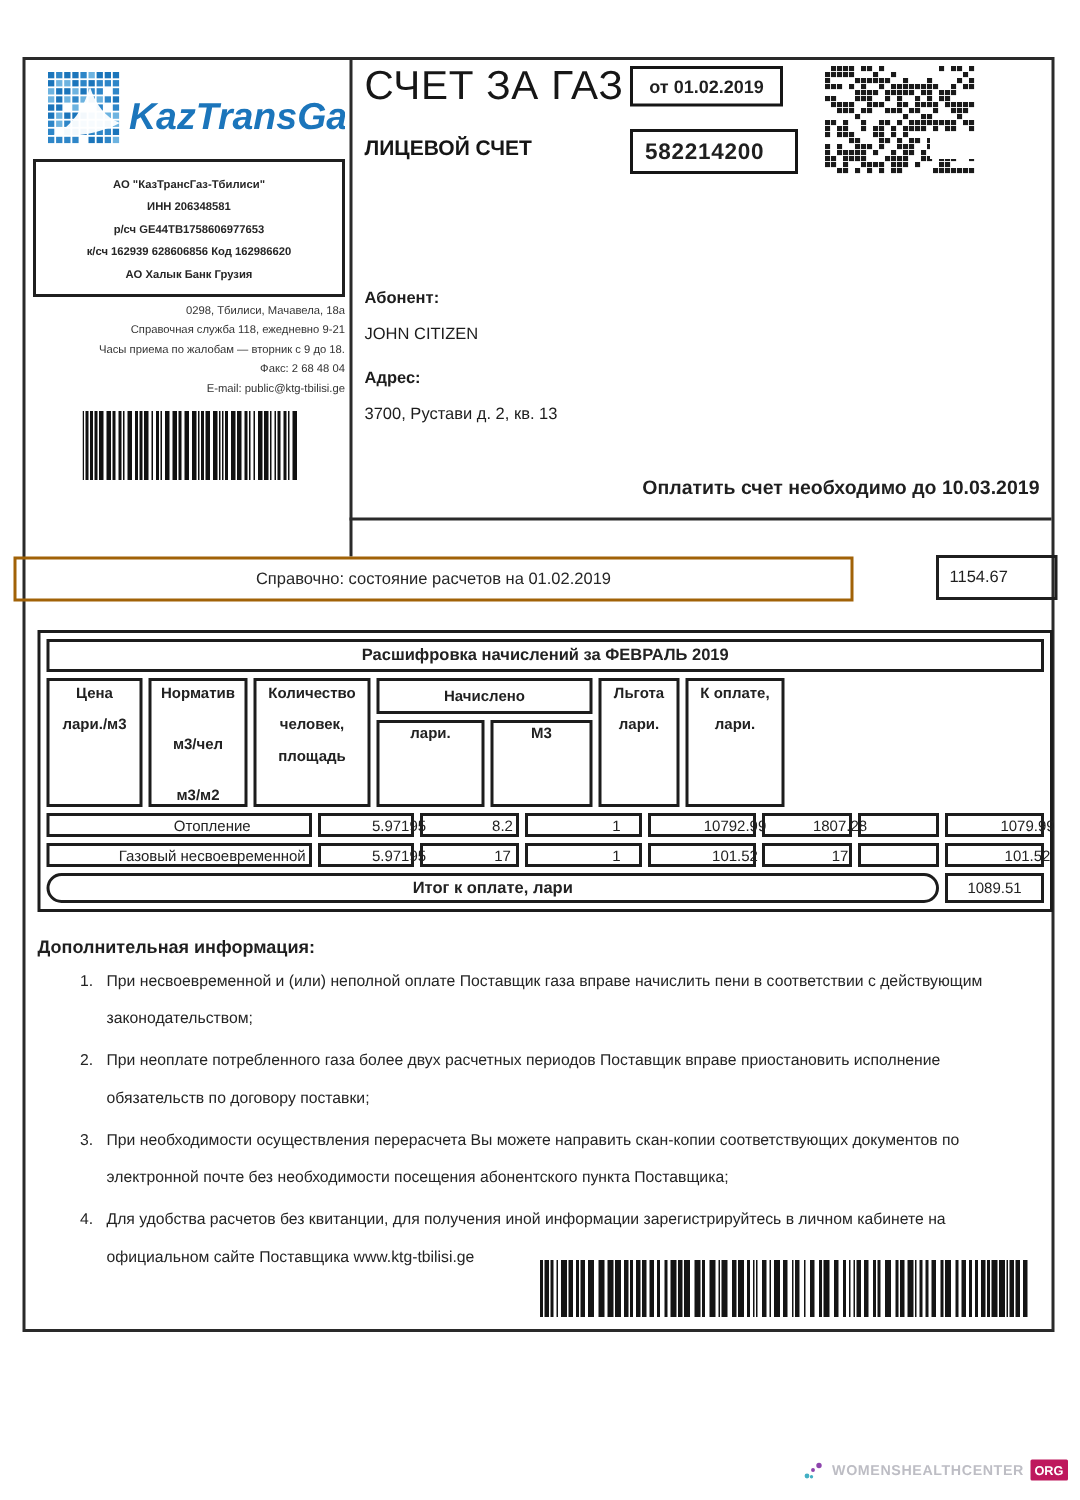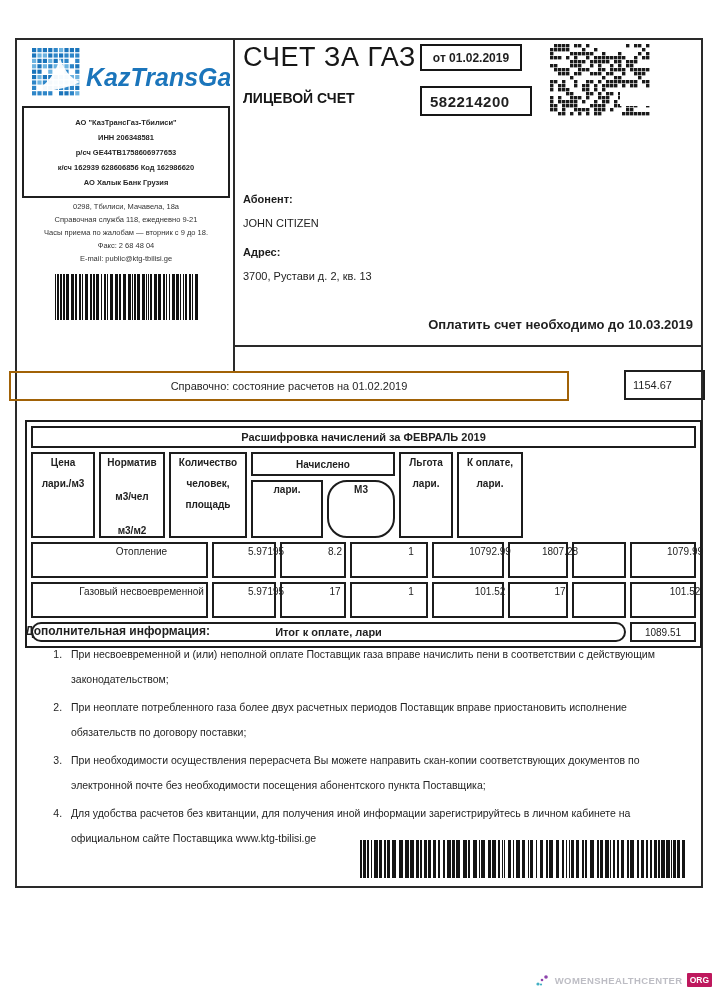--- a/index.html
+++ b/index.html
@@ -9,21 +9,21 @@
   
   .doc-border{left:15px;top:38px;width:684px;height:846px;border:2px solid #2a2a2a;}
   .vdivider{left:233px;top:38px;width:2px;height:333px;background:#2a2a2a;}
   .hrule{left:233px;top:345px;width:468px;height:2px;background:#2a2a2a;}
 
   
   .logo-wrap{left:30px;top:44px;width:200px;height:58px;}
   .company-box{left:22px;top:106px;width:204px;height:88px;border:2px solid #1f1f1f;
     display:flex;flex-direction:column;justify-content:center;text-align:center;
     font-size:7.5px;font-weight:bold;line-height:15px;color:#262626;}
-  .contact-box{left:22px;top:200px;width:208px;text-align:center;font-size:7.5px;
+  .contact-box{left:22px;top:200px;width:208px;text-align:right;font-size:7.5px;
     line-height:13px;color:#333;}
   .barcode-left{left:55px;top:274px;width:146px;height:46px;}
 
   
   .bill-title{left:243px;top:42px;font-size:27px;font-weight:400;letter-spacing:.5px;color:#161616;}
   .account-title{left:243px;top:90px;font-size:14px;font-weight:bold;color:#161616;}
   .date-box{left:420px;top:44px;width:98px;height:23px;border:2px solid #161616;
     display:flex;align-items:center;justify-content:center;font-size:12px;font-weight:bold;}
   .acct-box{left:420px;top:86px;width:100px;height:26px;border:2px solid #161616;
     display:flex;align-items:center;justify-content:flex-start;padding-left:8px;
@@ -51,24 +51,24 @@
       align-items:center;text-align:center;font-size:10px;color:#222;box-sizing:border-box;}
   .tc.center{justify-content:center;}
   .t-title{flex:1;height:22px;justify-content:center;font-weight:bold;font-size:11px;}
   .hc{height:86px;padding-top:3px;font-weight:bold;line-height:12px;}
   .hc .sub{font-weight:bold;margin-top:9px;}
   .group{display:flex;flex-direction:column;width:148px;}
   .group .gtop{border:2px solid #1c1c1c;margin:2px;height:20px;display:flex;align-items:center;
       justify-content:center;font-weight:bold;font-size:10px;}
   .group .grow{display:flex;flex:1;}
   .group .grow .tc{flex-direction:column;padding-top:2px;font-weight:bold;}
-  .dc{height:36px;padding-top:2px;padding-left:44px;}
+  .dc{height:16px;padding-top:2px;padding-left:44px;}
   .w1{flex:1;} .w2{width:64px;} .w3{width:66px;gap:13px;} .w4{width:78px;}
   .w5a{width:72px;} .w5b{width:60px;} .w6{width:54px;} .w7{width:66px;}
-  .gw5a{flex:0 0 72px;} .gw5b{flex:1;border-radius:20px;}
+  .gw5a{flex:0 0 72px;} .gw5b{flex:1;}
   .total-lbl{flex:1;height:20px;justify-content:center;font-weight:bold;font-size:11px;border-radius:10px;}
   .total-val{width:66px;height:20px;justify-content:center;padding-top:0;}
 
   
   .addl-title{left:25px;top:624px;font-size:12px;font-weight:bold;}
   .addl-list{left:25px;top:642px;width:662px;}
   .addl-list ol{margin:0;padding:0 0 0 40px;font-size:10.5px;color:#242424;}
   .addl-list li{margin-bottom:3px;line-height:25px;padding-left:6px;}
 
   .barcode-bottom{left:360px;top:840px;width:330px;height:38px;}

